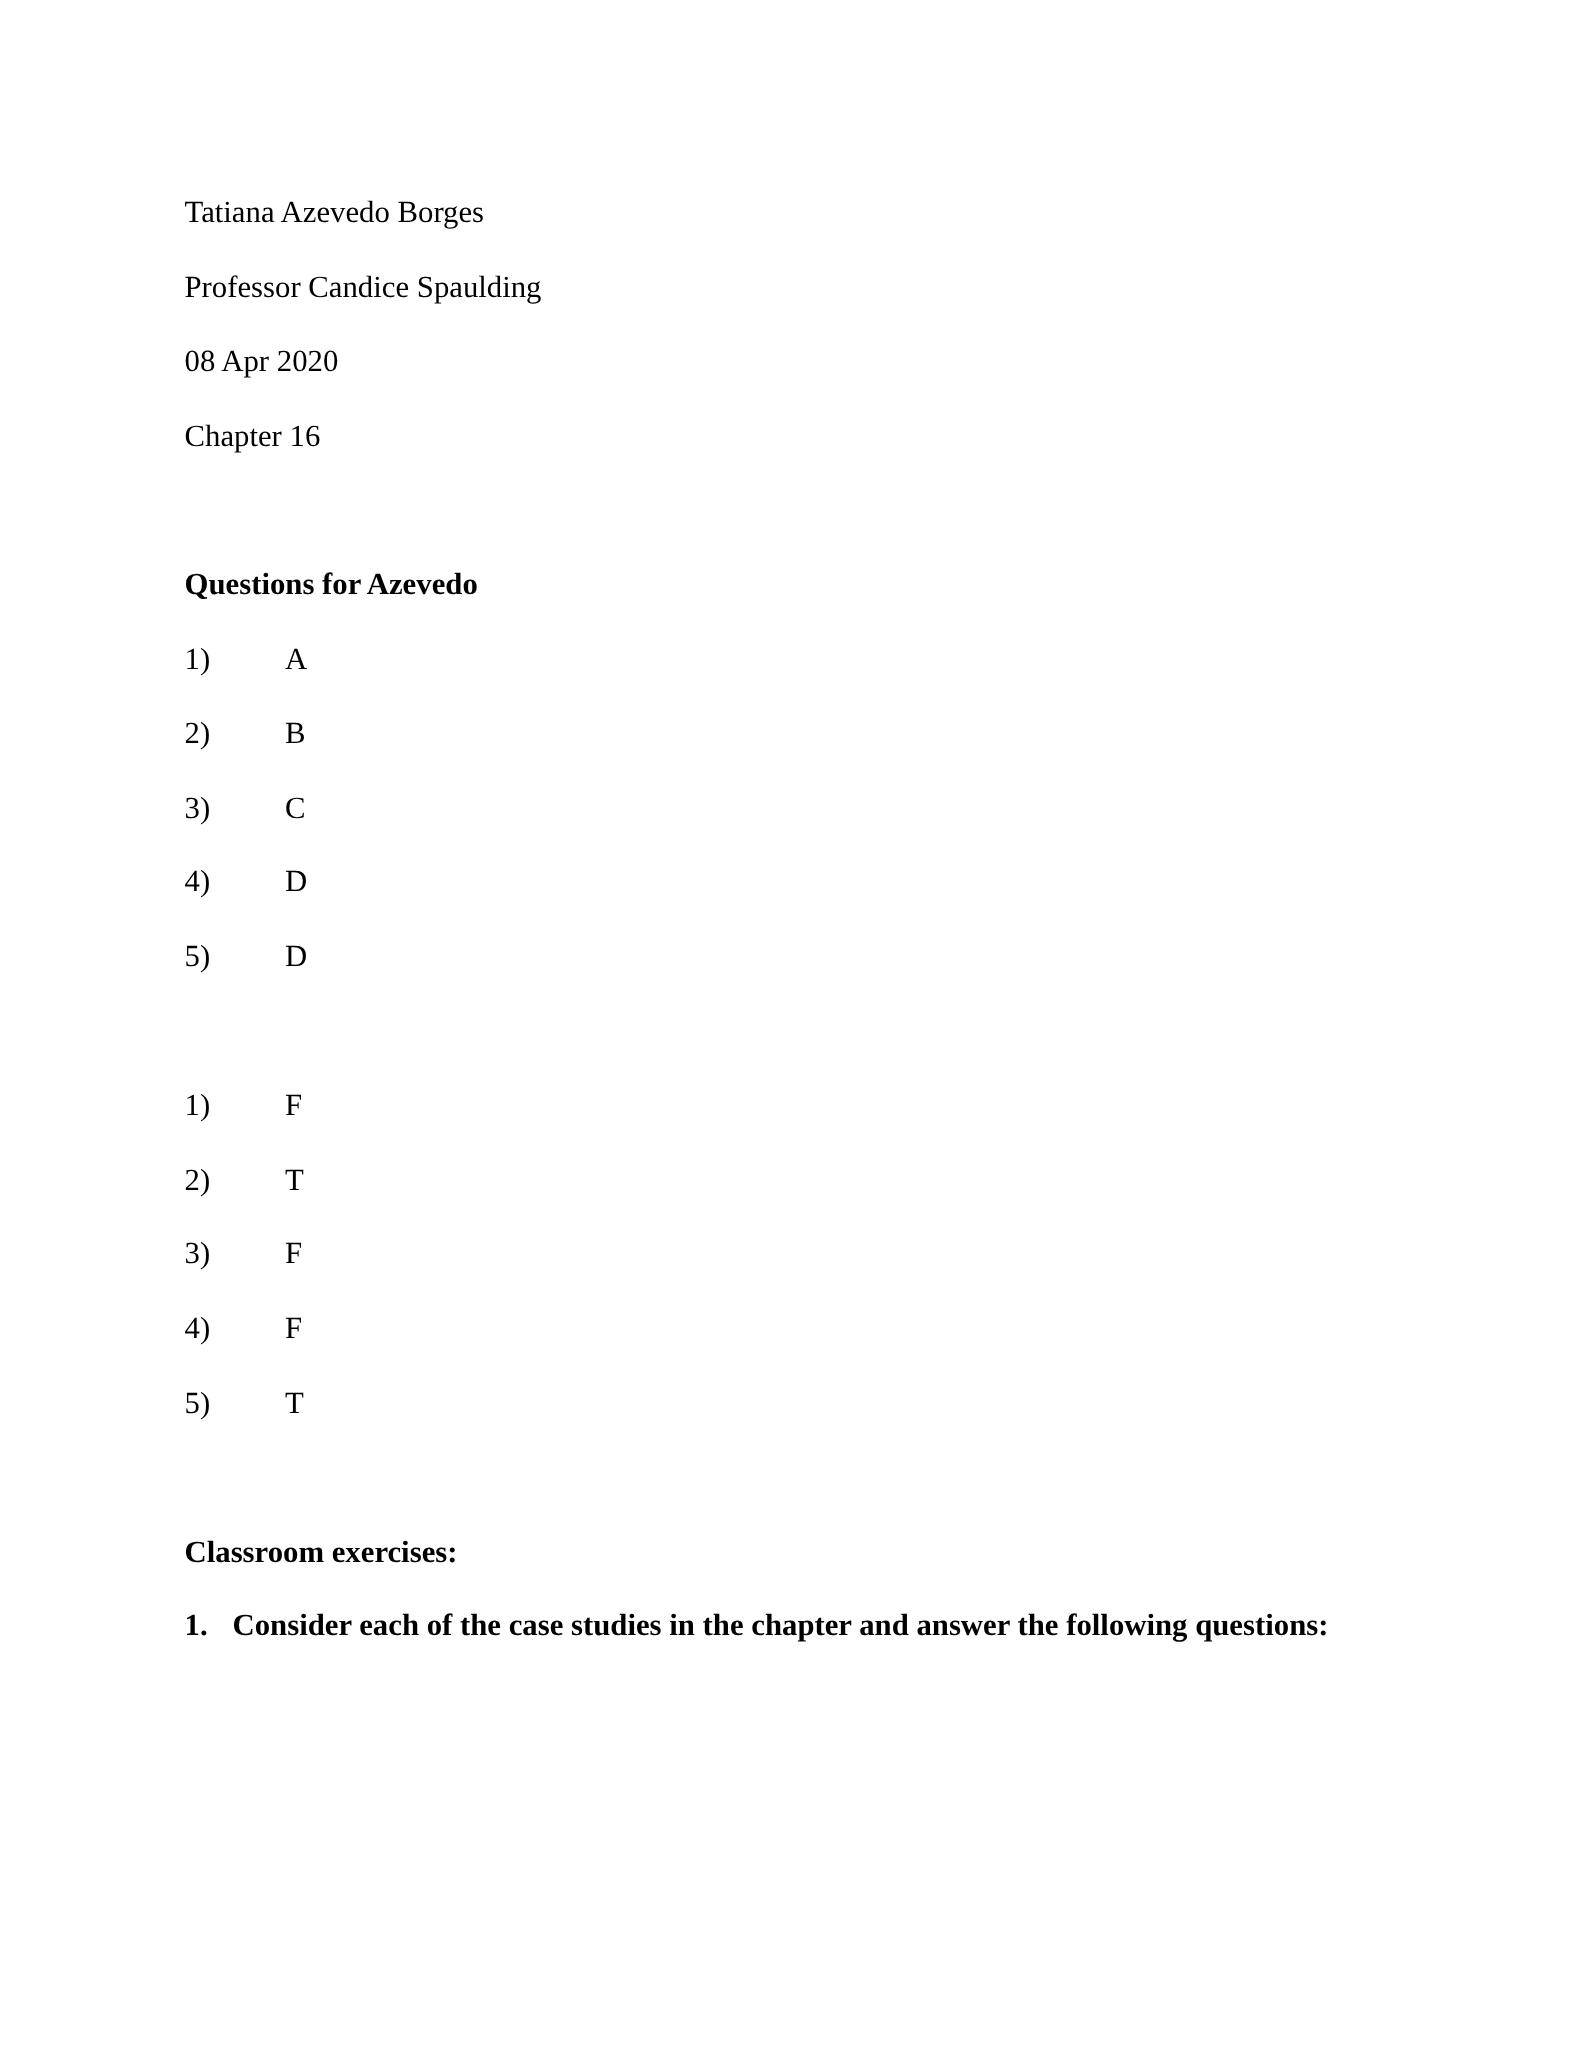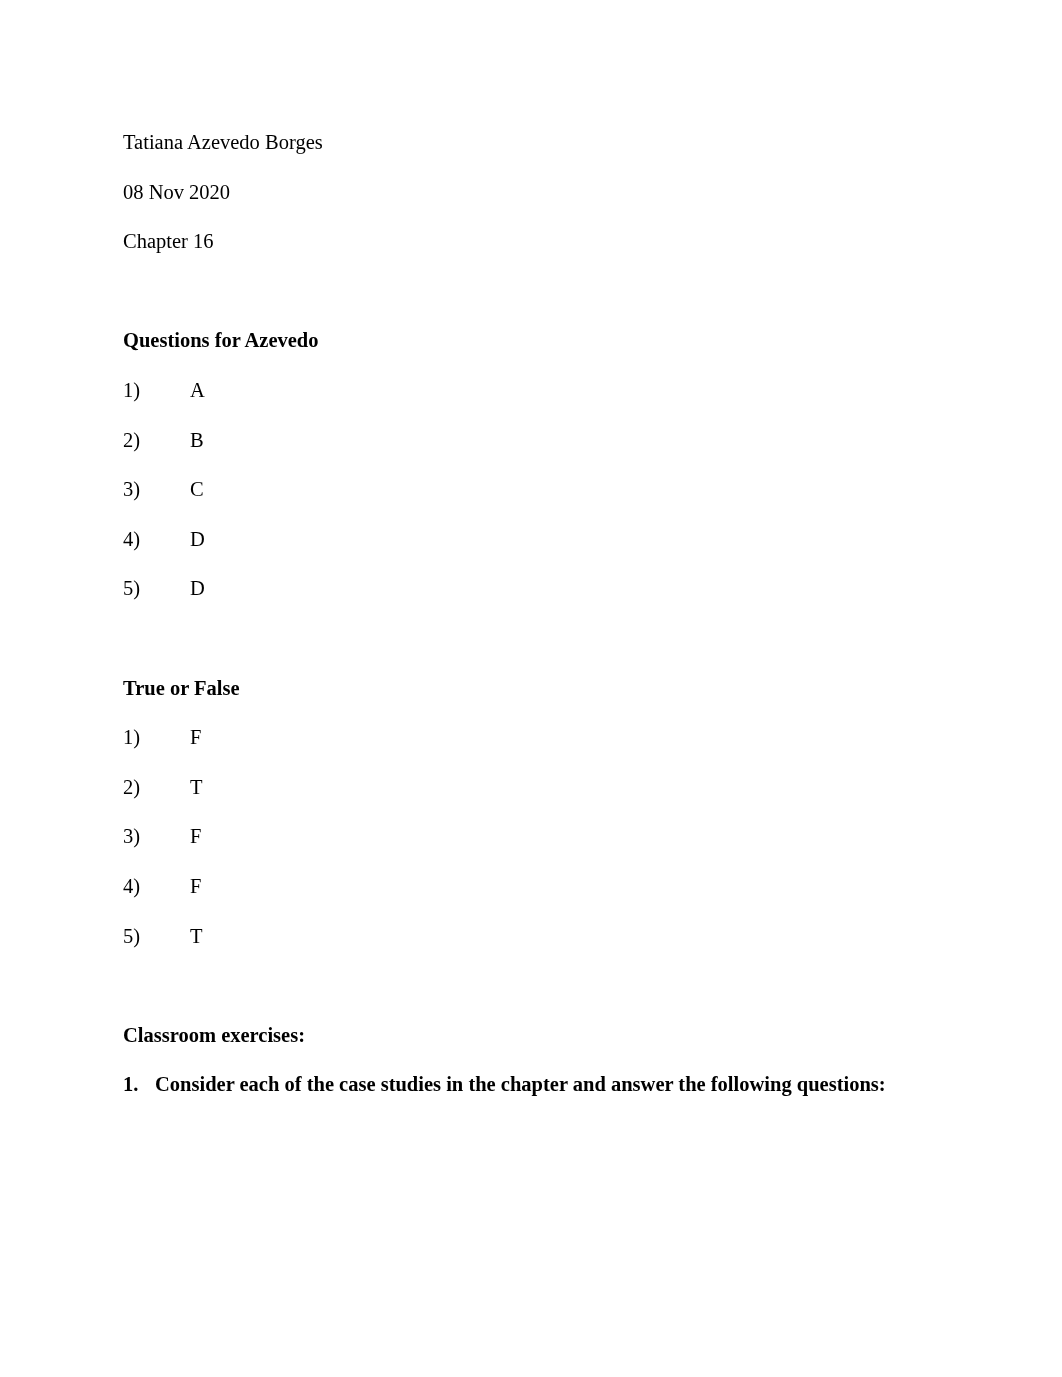--- a/index.html
+++ b/index.html
@@ -86,21 +86,22 @@
   }
 </style>
 </head>
 <body>
 
 <div class="page">
   <div class="doc-body">
 
     <div>
       <div class="line">Tatiana Azevedo Borges</div>
-      <div class="line">08 Nov 2020</div>
+      <div class="line">Professor Candice Spaulding</div>
+      <div class="line">08 Apr 2020</div>
       <div class="line">Chapter 16</div>
     </div>
 
     <div class="spacer"></div>
 
     <div>
       <div class="line bold">Questions for Azevedo</div>
 
       <div class="answer-row">
         <span class="answer-num">1)</span>
@@ -120,21 +121,20 @@
       </div>
       <div class="answer-row">
         <span class="answer-num">5)</span>
         <span class="answer-val">D</span>
       </div>
     </div>
 
     <div class="spacer"></div>
 
     <div>
-      <div class="line bold">True or False</div>
 
       <div class="answer-row">
         <span class="answer-num">1)</span>
         <span class="answer-val">F</span>
       </div>
       <div class="answer-row">
         <span class="answer-num">2)</span>
         <span class="answer-val">T</span>
       </div>
       <div class="answer-row">

